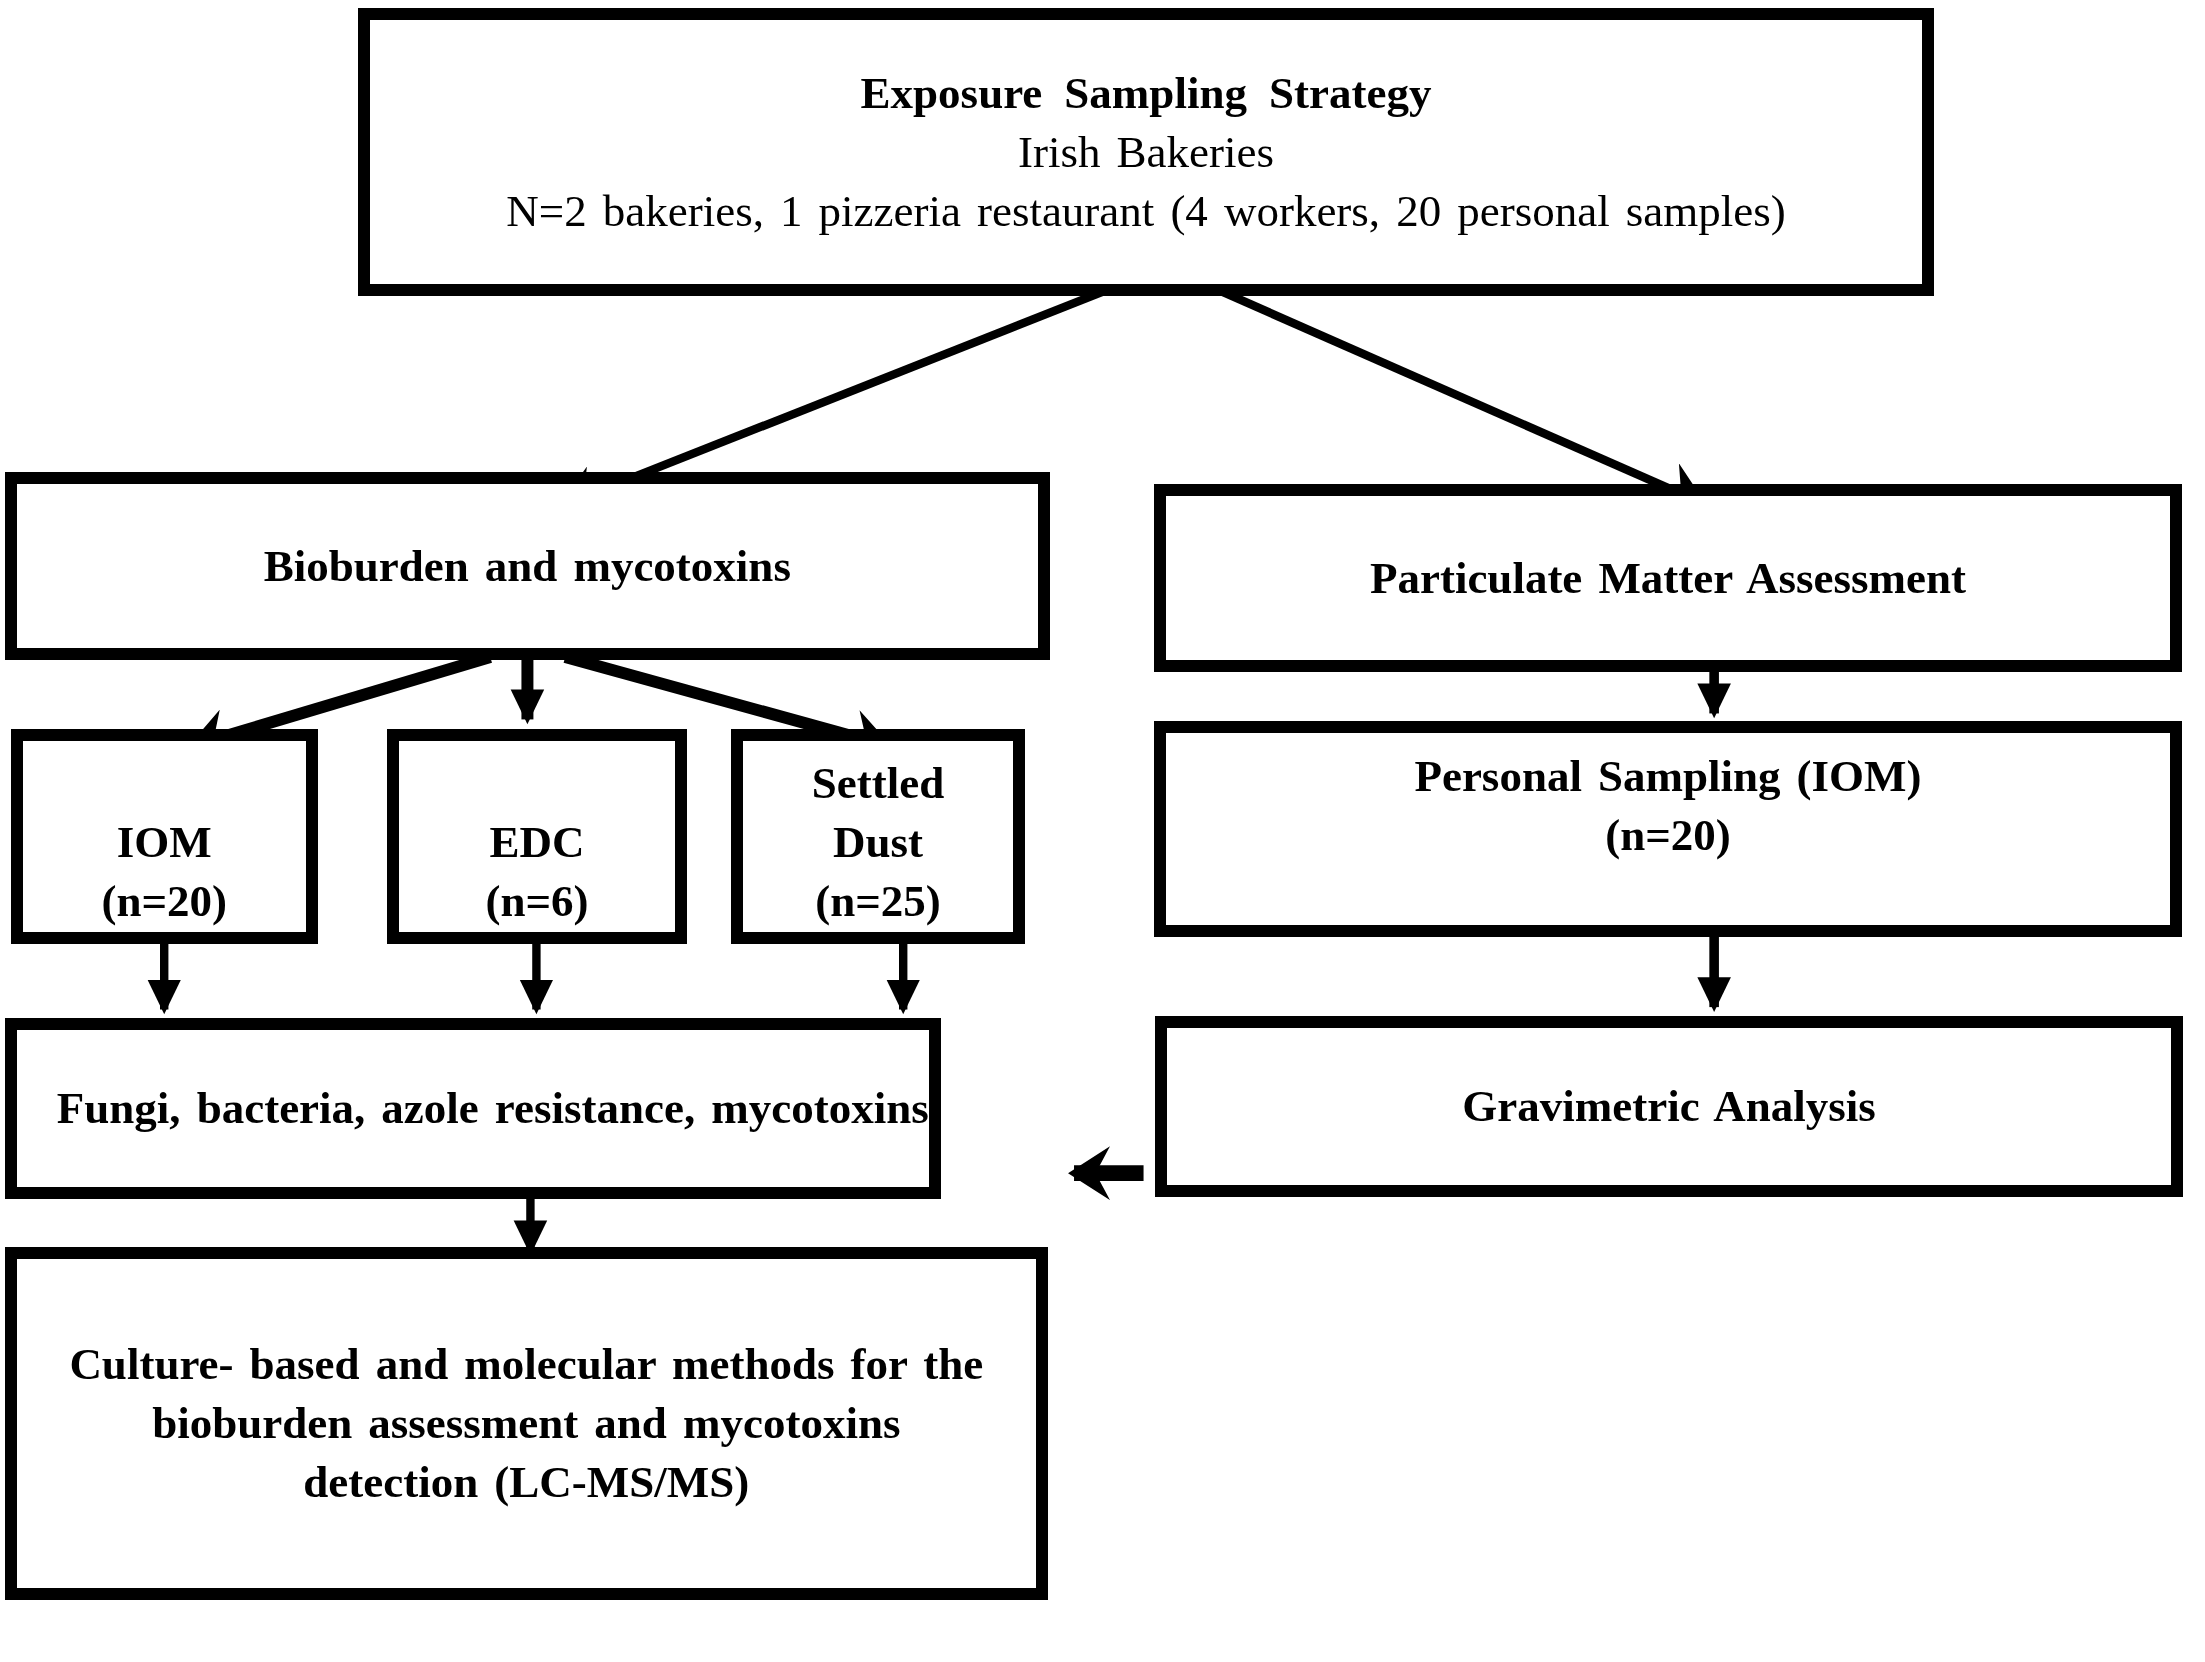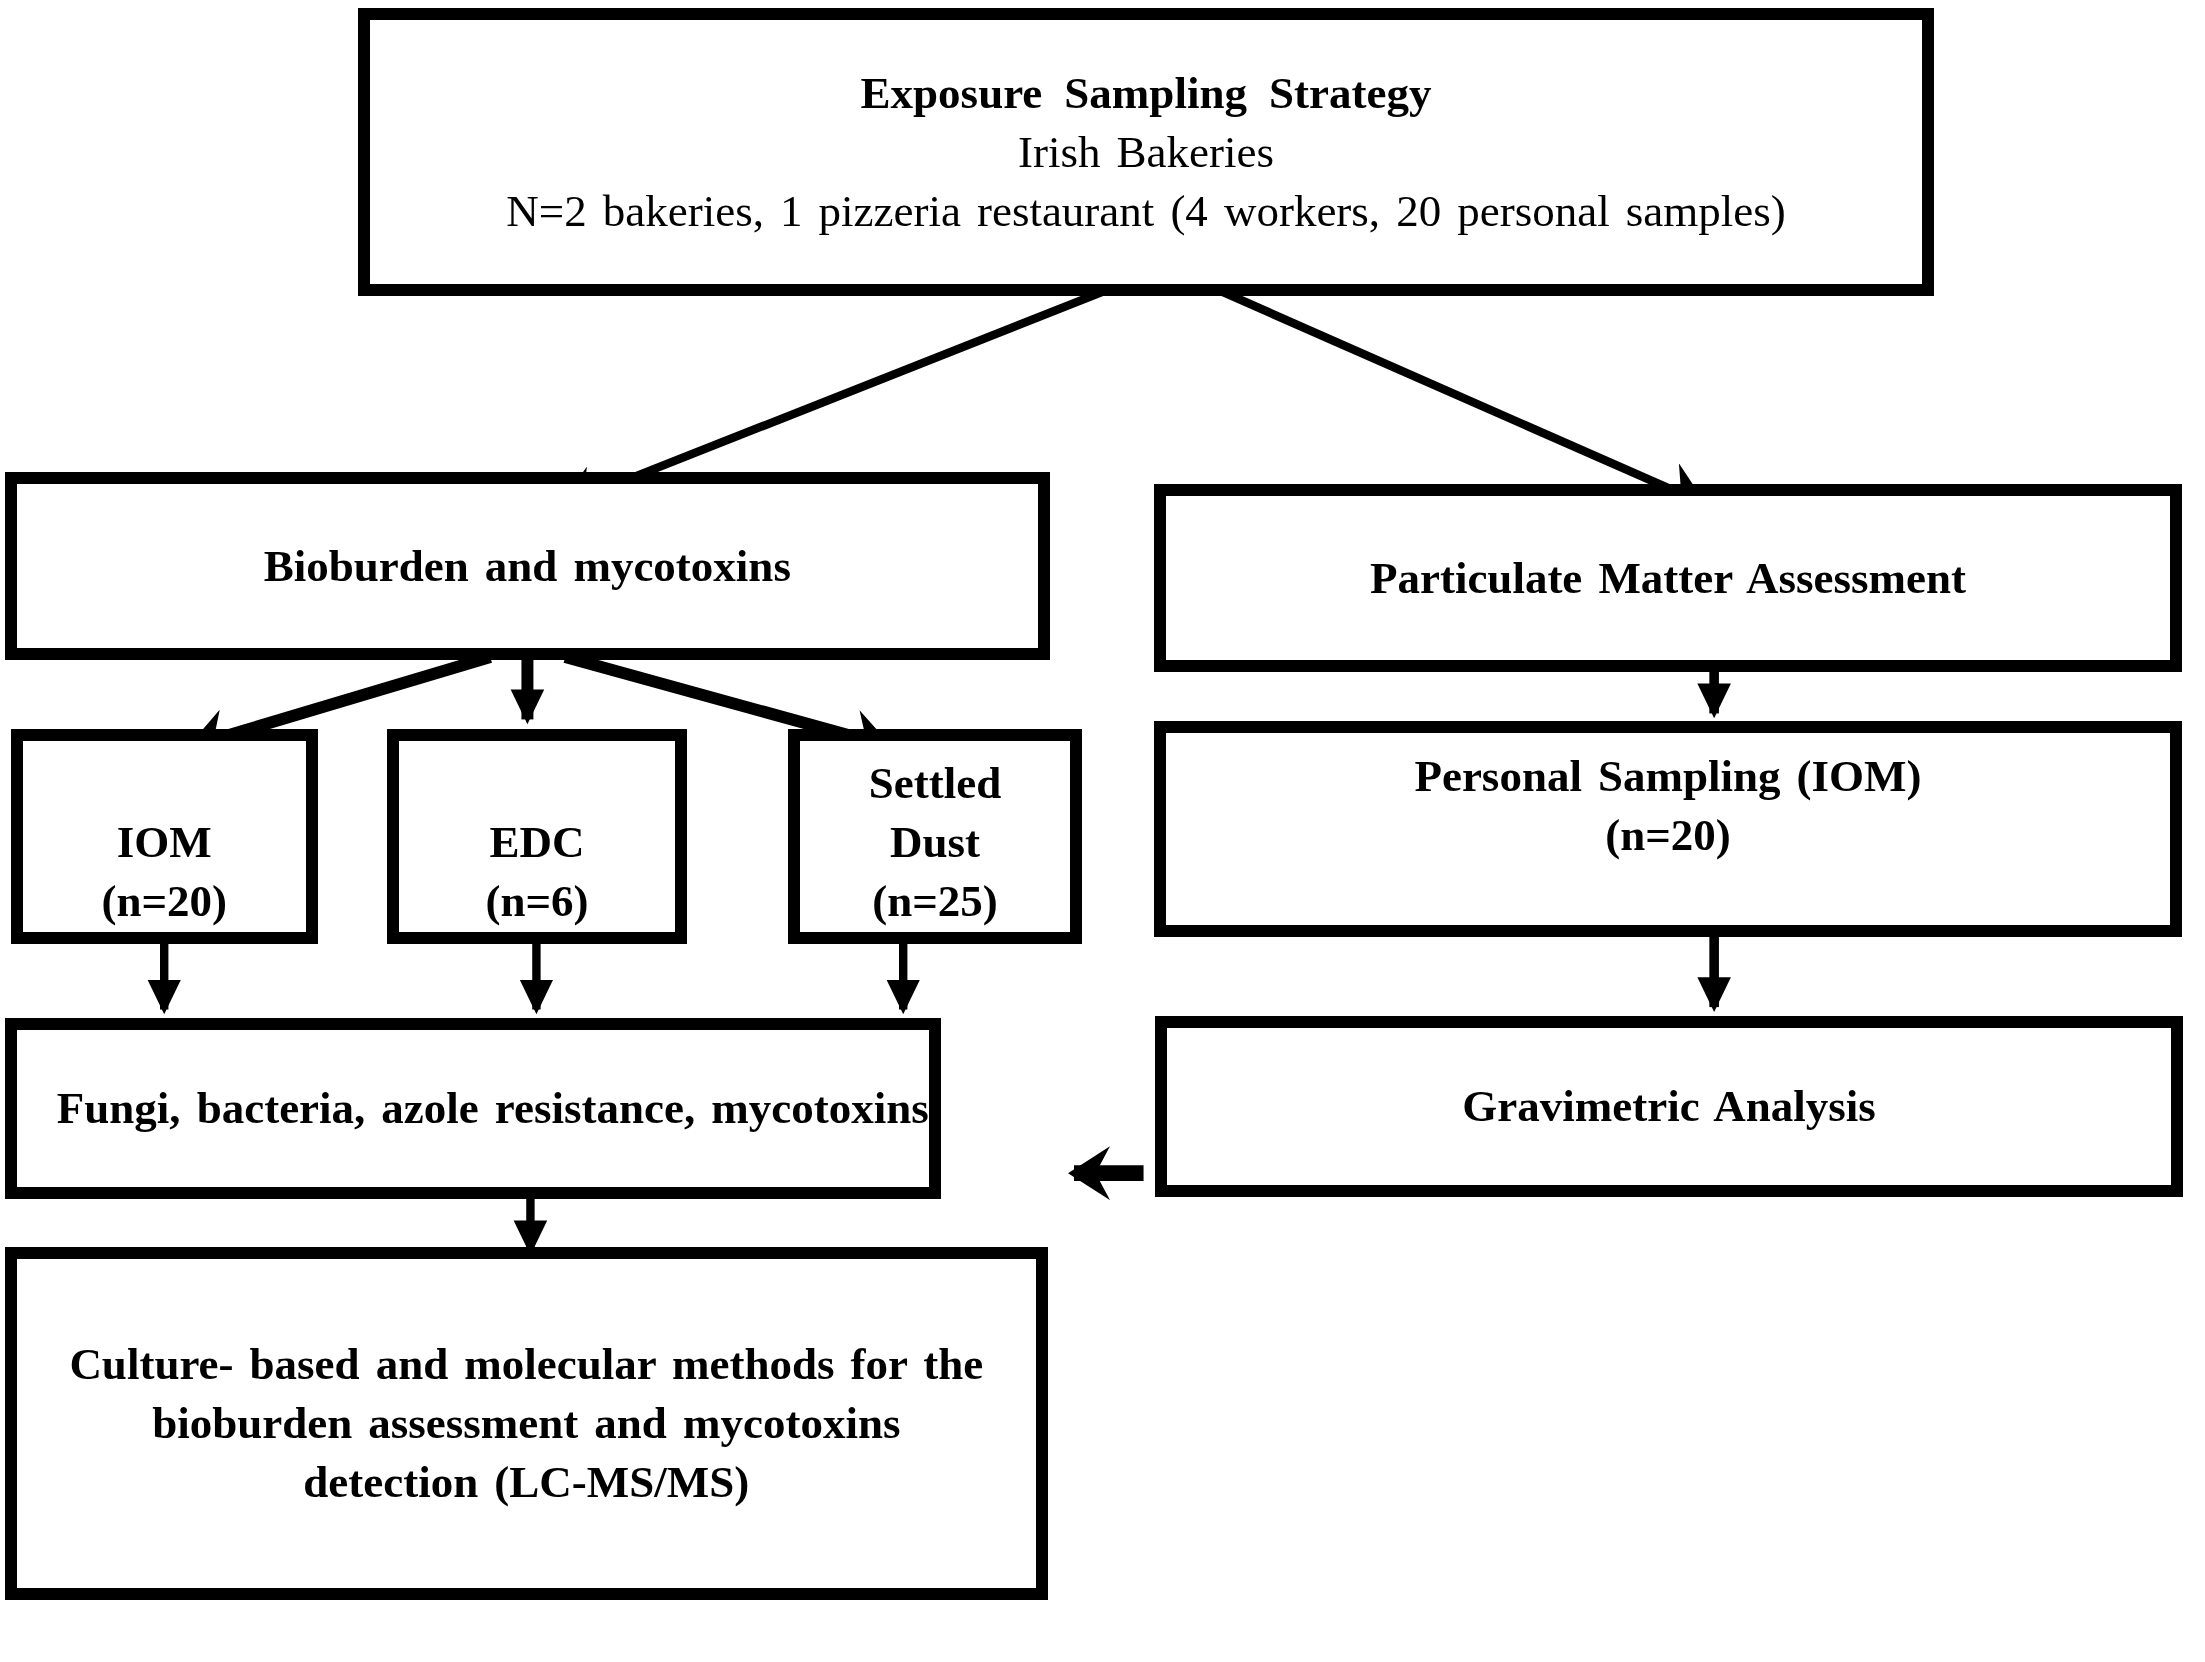--- a/index.html
+++ b/index.html
@@ -90,21 +90,21 @@
   <div class="box bottom-anchored" style="left:10.8px;top:729px;width:307px;height:215px;">
     <span class="ln">IOM</span>
     <span class="ln">(n=20)</span>
   </div>
 
   <div class="box bottom-anchored" style="left:387px;top:729px;width:300px;height:215px;">
     <span class="ln">EDC</span>
     <span class="ln">(n=6)</span>
   </div>
 
-  <div class="box bottom-anchored" style="left:788px;top:729px;width:294px;height:215px;">
+  <div class="box bottom-anchored" style="left:731px;top:729px;width:294px;height:215px;">
     <span class="ln">Settled</span>
     <span class="ln">Dust</span>
     <span class="ln">(n=25)</span>
   </div>
 
   <div class="box top-anchored" style="left:1154px;top:721px;width:1028px;height:216px;">
     <span class="ln">Personal Sampling (IOM)</span>
     <span class="ln">(n=20)</span>
   </div>
 

